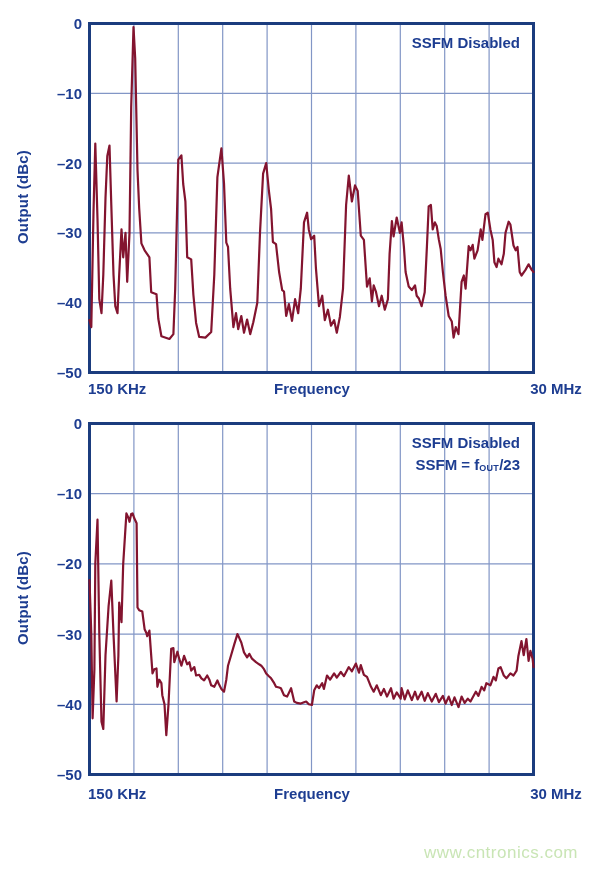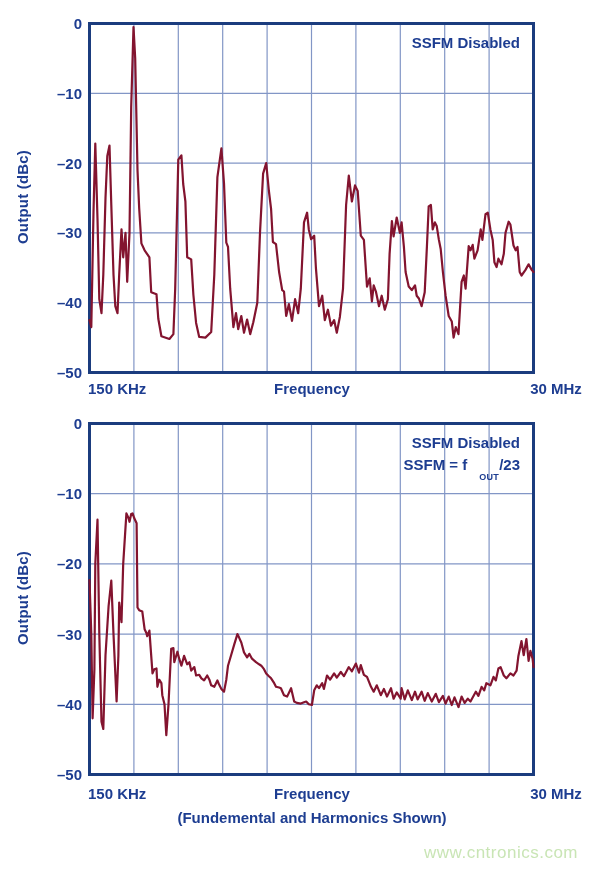--- a/index.html
+++ b/index.html
@@ -16,21 +16,21 @@
   .ytick{
     position:absolute; left:38px; width:44px; text-align:right;
     font-size:15px; font-weight:bold; color:var(--label-color); line-height:18px;
   }
   .plot{position:absolute; left:88px; top:22px; display:block;}
   .anno{
     position:absolute; right:80px; top:32px; text-align:right;
     font-size:15px; font-weight:bold; color:var(--label-color); line-height:22px;
     white-space:nowrap;
   }
-  .anno .sub{font-size:9px; position:relative; top:10px; letter-spacing:0.3px;margin-left:12px;}
+  .anno .sub{font-size:9px; position:relative; top:1px; letter-spacing:0.3px;}
   .xlab{
     position:absolute; font-size:15px; font-weight:bold; color:var(--label-color);
     white-space:nowrap;
   }
   .xlab.left{left:56px;margin-left:32px;}
   .xlab.center{left:312px; transform:translateX(-50%);}
   .xlab.right{left:544px; transform:translateX(-50%);margin-left:12px;}
   .xsub{
     position:absolute; left:312px; transform:translateX(-50%);
     font-size:15px; font-weight:bold; color:var(--label-color); white-space:nowrap;
@@ -111,17 +111,16 @@
       </svg>
 
     <div class="anno">
       <div>SSFM Disabled</div>
       <div><span>SSFM = f</span><span class="sub">OUT</span><span>/23</span></div>
     </div>
 
     <div class="xlab left" style="top:385px;">150 KHz</div>
     <div class="xlab center" style="top:385px;">Frequency</div>
     <div class="xlab right" style="top:385px;">30 MHz</div>
-    <div class="xsub" style="top:409px;">(Fundemental and Harmonics Shown)</div>
   </section>
 
   <div class="watermark">www.cntronics.com</div>
 </div>
 
 </body></html>

